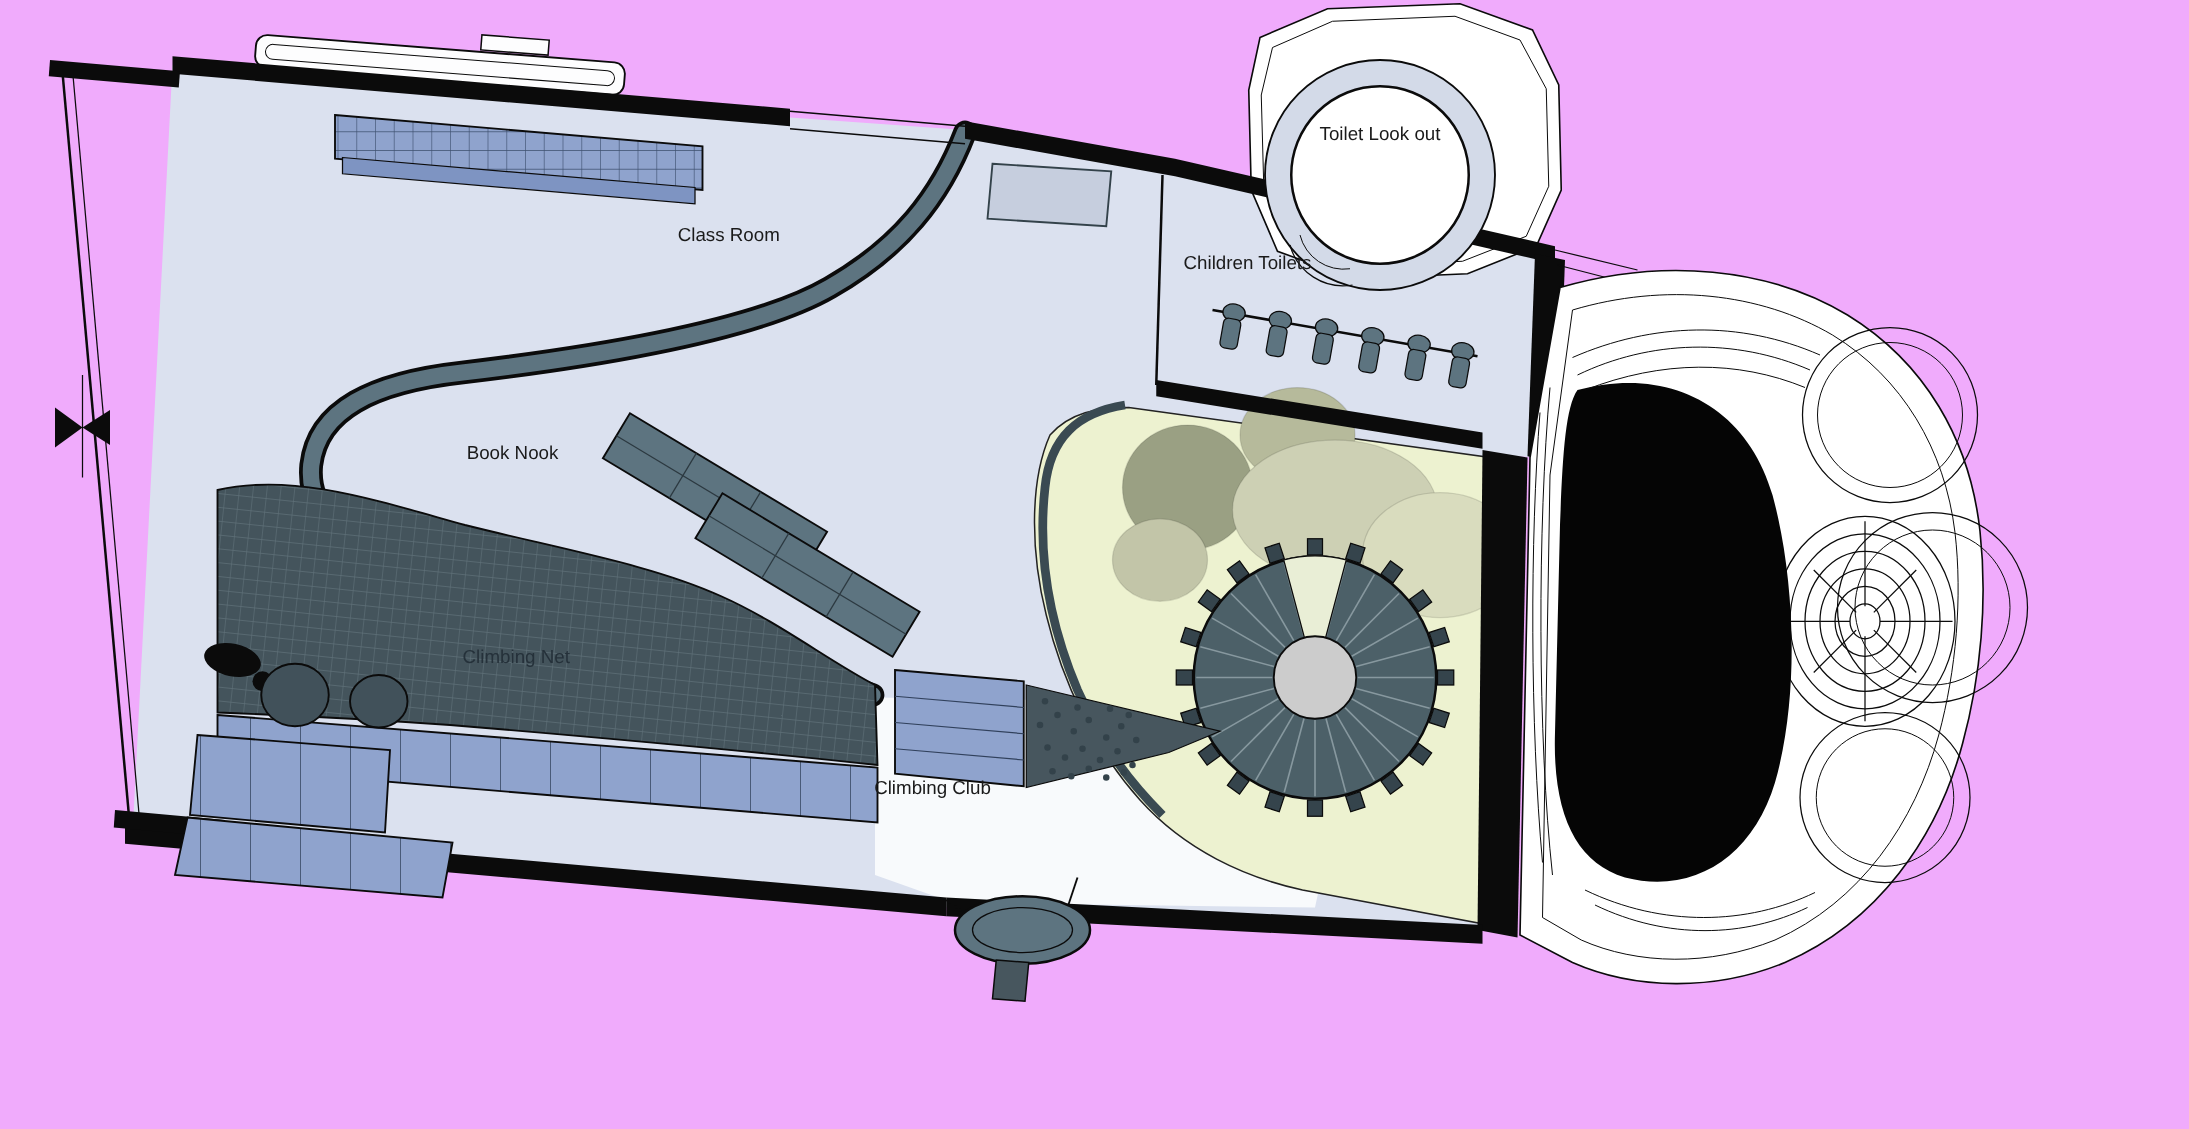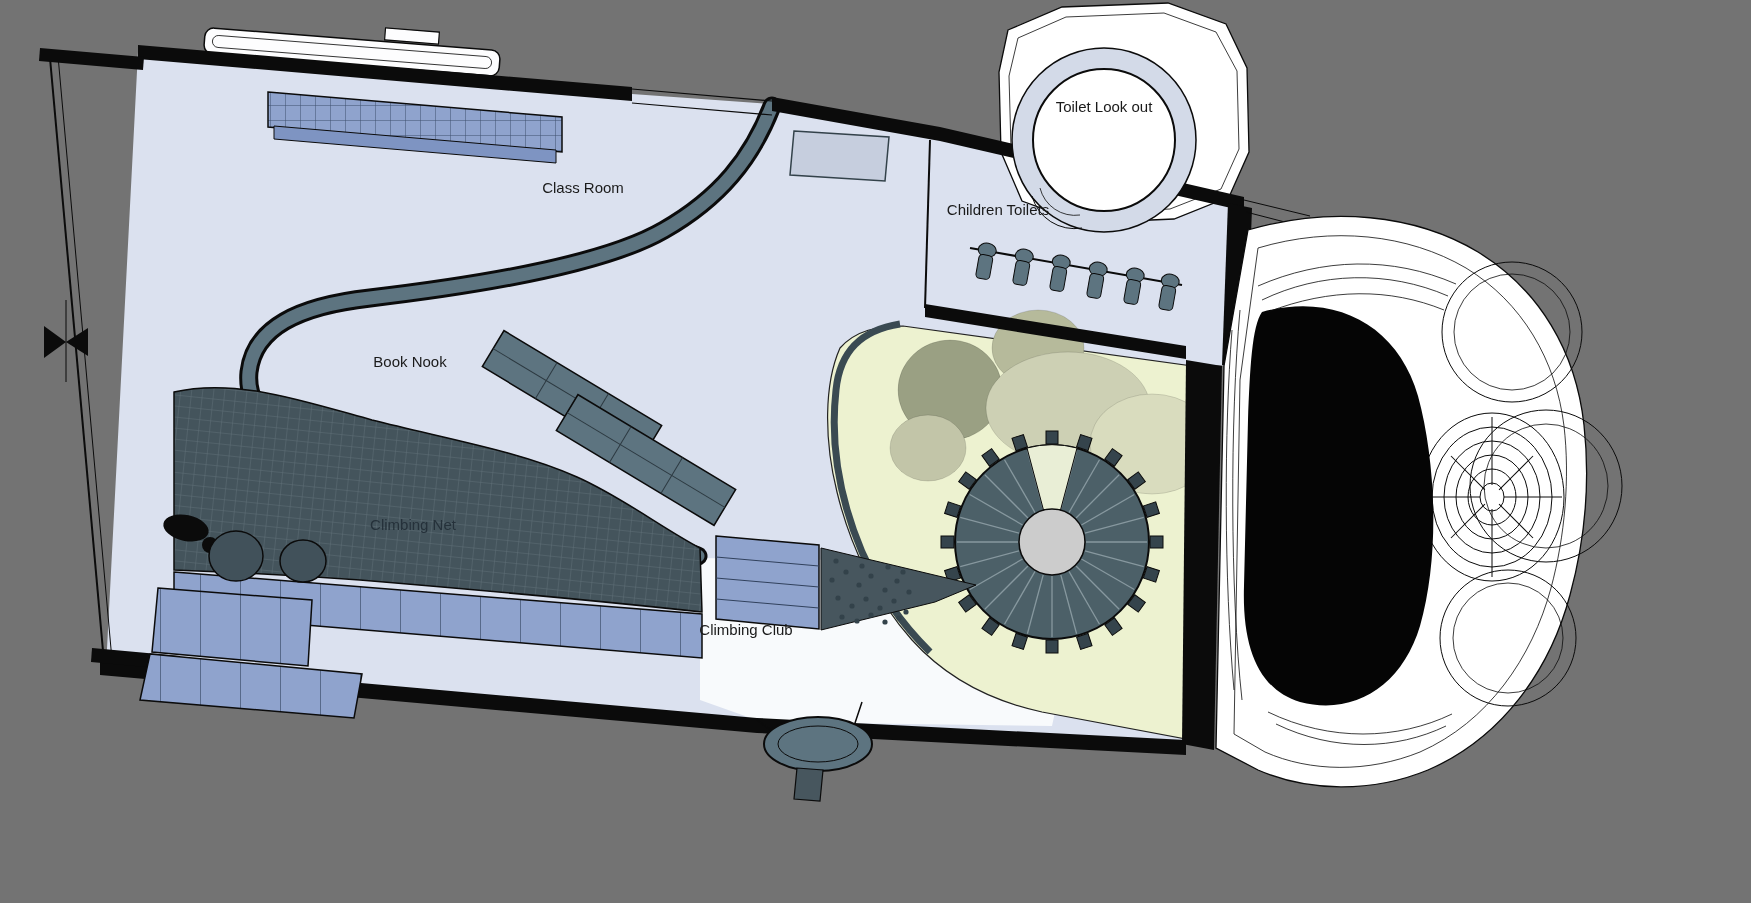--- a/index.html
+++ b/index.html
@@ -1,16 +1,16 @@
 <!DOCTYPE html>
 <html><head>
 <meta charset="utf-8">
 <style>
   html,body{margin:0;padding:0;background:#ffffff;}
-  #stage{position:relative;width:1751px;height:903px;background:#737373;overflow:hidden;
+  #stage{position:relative;width:1751px;height:903px;background:#f0abfc;overflow:hidden;
          font-family:"Liberation Sans", sans-serif;}
   svg{position:absolute;inset:0;}
   .lbl{font-family:"Liberation Sans", sans-serif;font-size:15px;fill:#1a1a1a;text-anchor:middle;}
   .lbl-dark{fill:#25313a;}
   .thin{stroke:#0b0b0b;fill:none;}
 </style>
 </head>
 <body>
 
 <div id="stage">

